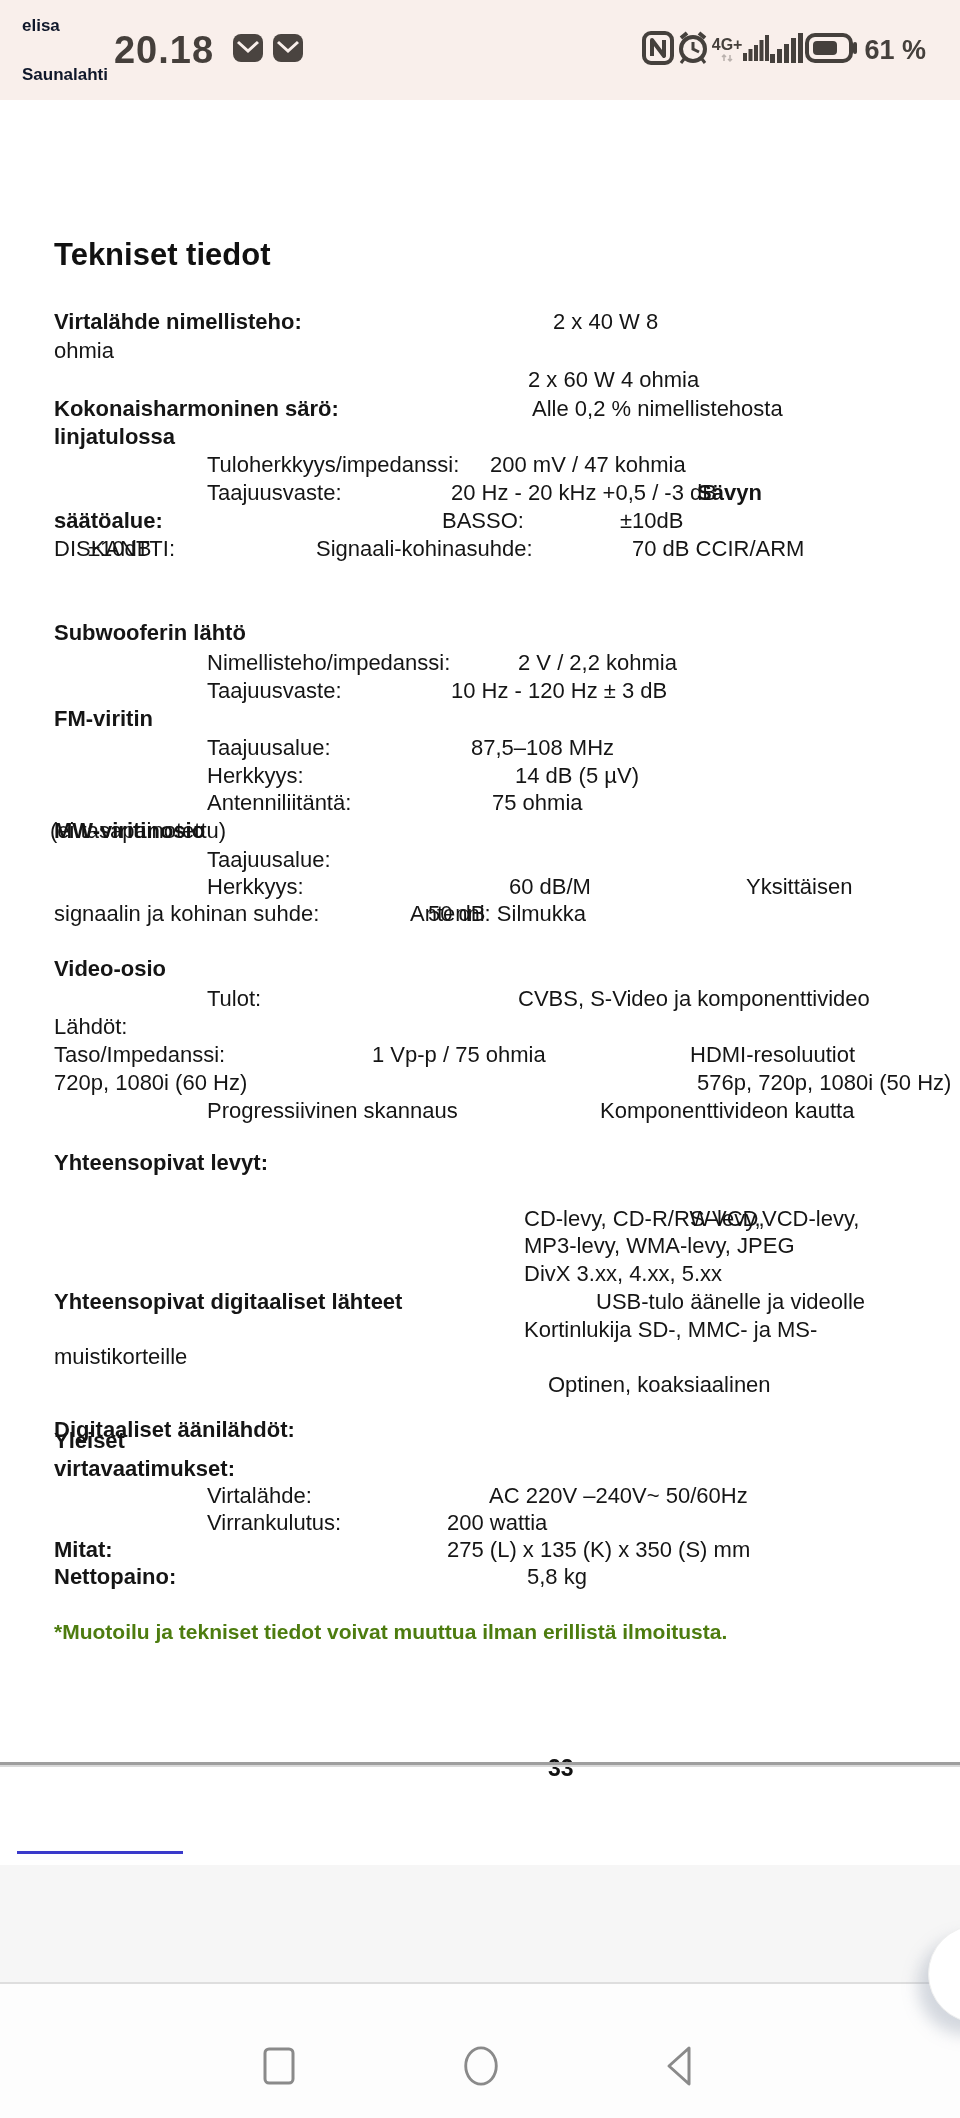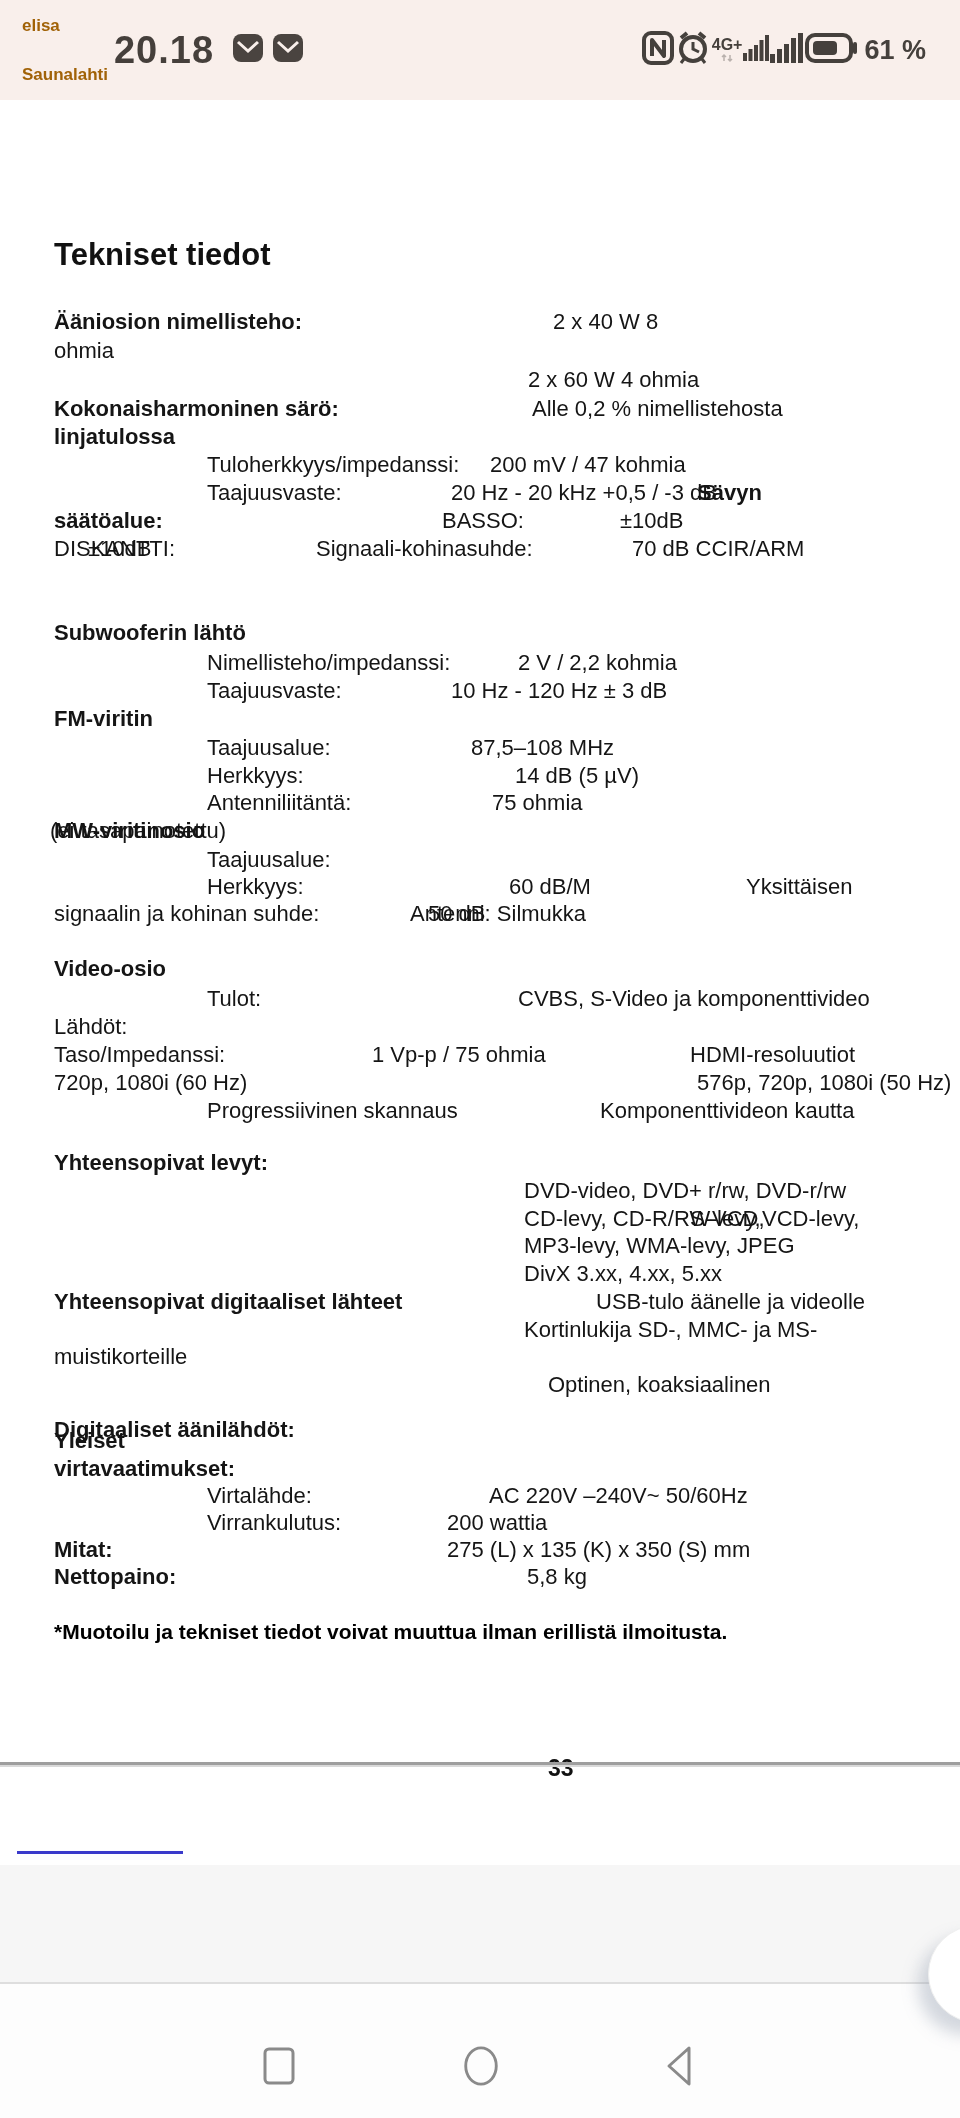--- a/index.html
+++ b/index.html
@@ -2,34 +2,34 @@
 <html><head>
 <meta charset="utf-8">
 <style>
   html,body{margin:0;padding:0;}
   body{font-family:"Liberation Sans", sans-serif; background:#555;}
   .screen{position:relative;width:960px;height:2118px;overflow:hidden;background:#f6f6f6;margin:0 auto;}
 
   
   .statusbar{position:absolute;left:0;top:0;width:960px;height:100px;background:#f9efeb;color:#45403c;}
   .sb-left{position:absolute;left:22px;top:0;height:100px;display:flex;align-items:center;}
-  .carrier{display:flex;flex-direction:column;line-height:1.5;font-size:17px;font-weight:bold;color:#a16207;gap:24px;}
+  .carrier{display:flex;flex-direction:column;line-height:1.5;font-size:17px;font-weight:bold;color:#0f172a;gap:24px;}
   .clock{font-size:38px;font-weight:bold;margin-left:6px;letter-spacing:1px;color:#453f3b;}
   .mailicons{display:flex;gap:8px;margin-left:18px;}
   .sb-right{position:absolute;right:34px;top:0;height:100px;display:flex;align-items:center;gap:1px;}
   .netcluster{display:flex;flex-direction:column;align-items:center;line-height:1;}
   .netlabel{font-size:16px;font-weight:bold;color:#45403c;}
   .pct{font-size:27px;font-weight:bold;color:#45403c;margin-left:2px;}
 
   
   .page{position:absolute;left:0;top:100px;width:960px;height:1765px;background:#ffffff;text-decoration:underline;}
   .run{position:absolute;font-size:22px;color:#151515;white-space:nowrap;line-height:1.2;}
   .b{font-weight:bold;}
   .title{position:absolute;left:54px;top:137px;font-size:31px;font-weight:bold;color:#111;white-space:nowrap;}
-  .footnote{position:absolute;left:54px;top:1520px;font-size:21px;font-weight:bold;color:#000000;white-space:nowrap;}
+  .footnote{position:absolute;left:54px;top:1520px;font-size:21px;font-weight:bold;color:#4d7c0f;white-space:nowrap;}
   .pagenum{position:absolute;left:548px;top:1655px;font-size:23px;font-weight:bold;color:#111;}
   .linkline{position:absolute;left:17px;top:1751px;width:166px;height:3px;background:#3a3acb;}
   .pageedge{position:absolute;left:0;top:1762px;width:960px;height:5px;background:linear-gradient(#9e9e9e 0 3px,#d9d9d9 3px 5px);}
 
   
   .midband{position:absolute;left:0;top:1867px;width:960px;height:115px;background:#f6f6f6;}
   .navbar{position:absolute;left:0;top:1982px;width:960px;height:136px;background:#fdfdfd;border-top:2px solid #dedede;}
   .navbtn{position:absolute;top:2044px;width:42px;height:44px;display:flex;align-items:center;justify-content:center;}
   .fab{position:absolute;left:928px;top:1925px;width:96px;height:96px;border-radius:50%;background:#ffffff;border:1px solid #efefef;box-shadow:-10px 12px 16px rgba(135,145,165,.35);}
 </style>
@@ -108,21 +108,21 @@
             <rect x="48" y="9" width="4" height="12" rx="2" fill="#45403c"></rect>
           </svg>
       </span>
       <span class="pct">61 %</span>
     </div>
   </div>
 
   <div class="page">
     <div class="title">Tekniset tiedot</div>
 
-    <span class="run b" style="left:54px;top:209px">Ääniosion nimellisteho:</span>
+    <span class="run b" style="left:54px;top:209px">Virtalähde nimellisteho:</span>
     <span class="run" style="left:553px;top:209px">2 x 40 W 8</span>
     <span class="run" style="left:54px;top:238px">ohmia</span>
     <span class="run" style="left:528px;top:267px">2 x 60 W 4 ohmia</span>
     <span class="run b" style="left:54px;top:296px">Kokonaisharmoninen särö:</span>
     <span class="run" style="left:532px;top:296px">Alle 0,2 % nimellistehosta</span>
     <span class="run b" style="left:54px;top:324px">linjatulossa</span>
     <span class="run" style="left:207px;top:352px">Tuloherkkyys/impedanssi:</span>
     <span class="run" style="left:490px;top:352px">200 mV / 47 kohmia</span>
     <span class="run" style="left:207px;top:380px">Taajuusvaste:</span>
     <span class="run" style="left:451px;top:380px">20 Hz - 20 kHz +0,5 / -3 dB</span>
@@ -165,21 +165,20 @@
     <span class="run" style="left:54px;top:914px">Lähdöt:</span>
     <span class="run" style="left:54px;top:942px">Taso/Impedanssi:</span>
     <span class="run" style="left:372px;top:942px">1 Vp-p / 75 ohmia</span>
     <span class="run" style="left:690px;top:942px">HDMI-resoluutiot</span>
     <span class="run" style="left:54px;top:970px">720p, 1080i (60 Hz)</span>
     <span class="run" style="left:697px;top:970px">576p, 720p, 1080i (50 Hz)</span>
     <span class="run" style="left:207px;top:998px">Progressiivinen skannaus</span>
     <span class="run" style="left:600px;top:998px">Komponenttivideon kautta</span>
 
     <span class="run b" style="left:54px;top:1050px">Yhteensopivat levyt:</span>
-    <span class="run" style="left:524px;top:1078px">DVD-video, DVD+ r/rw, DVD-r/rw</span>
     <span class="run" style="left:524px;top:1106px">CD-levy, CD-R/RW-levy,</span>
     <span class="run" style="left:690px;top:1106px">S-VCD,</span>
     <span class="run" style="left:762px;top:1106px">VCD-levy,</span>
     <span class="run" style="left:524px;top:1133px">MP3-levy, WMA-levy, JPEG</span>
     <span class="run" style="left:524px;top:1161px">DivX 3.xx, 4.xx, 5.xx</span>
     <span class="run b" style="left:54px;top:1189px">Yhteensopivat digitaaliset lähteet</span>
     <span class="run" style="left:596px;top:1189px">USB-tulo äänelle ja videolle</span>
     <span class="run" style="left:524px;top:1217px">Kortinlukija SD-, MMC- ja MS-</span>
     <span class="run" style="left:54px;top:1244px">muistikorteille</span>
     <span class="run b" style="left:54px;top:1317px">Digitaaliset äänilähdöt:</span>

